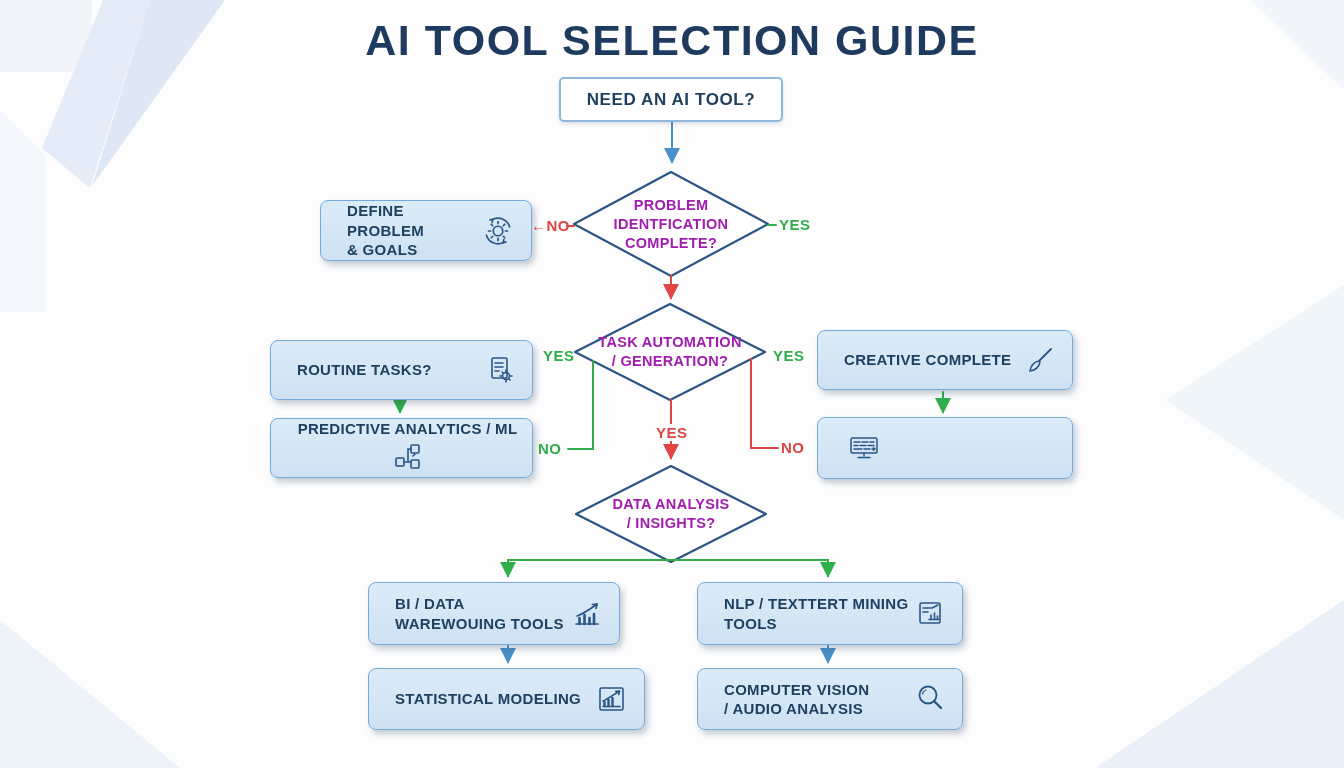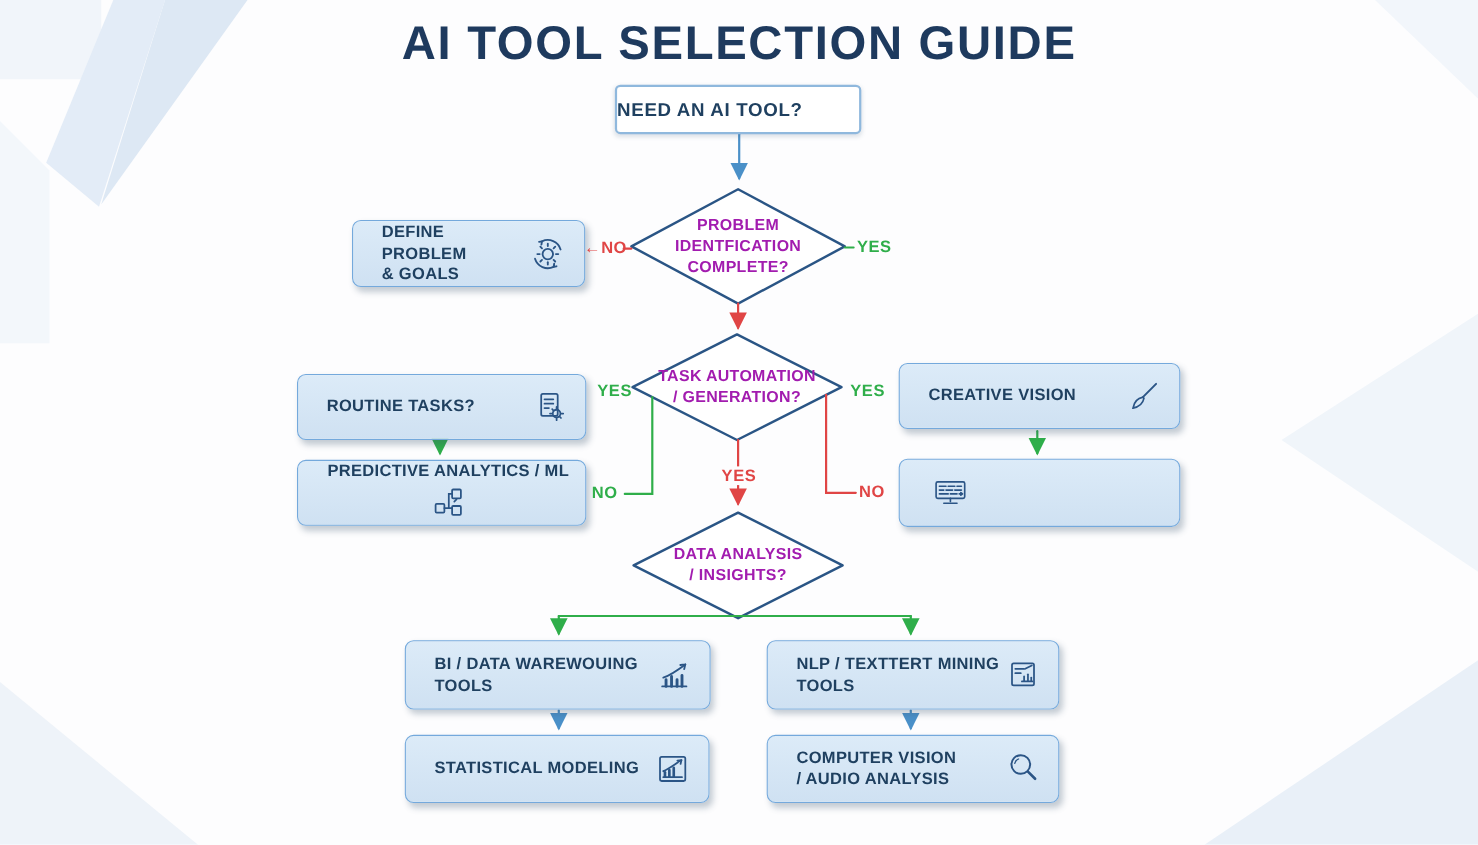--- a/index.html
+++ b/index.html
@@ -9,21 +9,21 @@
   svg.layer { position:absolute; left:0; top:0; }
   .bg-layer { z-index:0; }
   .conn-layer { z-index:1; }
 
   .title { position:absolute; left:0; top:16px; width:1344px; text-align:center;
            font-size:43px; font-weight:bold; letter-spacing:1.5px; color:#1e3a5e; z-index:2; }
 
   .node { position:absolute; z-index:2; display:flex; align-items:center; }
 
   .start-box { background:#ffffff; border:2px solid #8fb8dd; border-radius:5px;
-               box-shadow:0 2px 4px rgba(70,100,130,.18); justify-content:flex-start;
+               box-shadow:0 2px 4px rgba(70,100,130,.18); justify-content:center;
                font-size:17px; font-weight:bold; letter-spacing:.6px; color:#1f4060; }
 
   .proc-box { background:linear-gradient(180deg,#dcebf8,#cfe1f2); border:1.6px solid #74a9dc;
               border-radius:8px; box-shadow:3px 4px 6px rgba(60,85,110,.30);
               justify-content:space-between; padding:0 14px 0 26px; }
   .proc-box .lbl { font-size:15px; font-weight:bold; letter-spacing:.3px; color:#1f4060;
                    line-height:1.3; white-space:pre-line; }
   .icon { flex:0 0 38px; display:flex; justify-content:flex-end; }
 
   .diamond-lbl { position:absolute; z-index:2; width:200px; text-align:center;
@@ -150,21 +150,21 @@
         <rect x="6" y="19" width="8" height="8" rx="1"></rect>
         <rect x="21" y="6" width="8" height="8" rx="1"></rect>
         <rect x="21" y="21" width="8" height="8" rx="1"></rect>
         <path d="M14 23 h4 v-13 h3 M18 23 h3"></path>
         <line x1="23" y1="17" x2="25" y2="15"></line>
       </svg>
     </span>
   </div>
 
   <div class="node proc-box" style="left:817px;top:330px;width:256px;height:60px;">
-    <span class="lbl">CREATIVE VISION</span>
+    <span class="lbl">CREATIVE COMPLETE</span>
     <span class="icon">
       <svg width="36" height="36" viewBox="0 0 36 36" fill="none" stroke="#2b5586" stroke-width="1.8" stroke-linecap="round">
         <path d="M29 7 L17 19"></path>
         <path d="M17 19 c-5 1 -8 4 -9 10 c6 -1 9 -4 10 -9 z" stroke-width="1.5"></path>
       </svg>
     </span>
   </div>
 
   <div class="node proc-box" style="left:817px;top:417px;width:256px;height:62px;">
     <span class="icon">
@@ -172,21 +172,21 @@
         <rect x="5" y="8" width="26" height="15" rx="1.5"></rect>
         <path d="M8 12 h6 M16 12 h6 M24 12 h4"></path>
         <path d="M8 15.5 h4 M14 15.5 h6 M22 15.5 h6"></path>
         <path d="M8 19 h8 M18 19 h6 M26 19 h3 M29 19 l-1.5 -1.2 M29 19 l-1.5 1.2"></path>
         <line x1="18" y1="23" x2="18" y2="26"></line>
         <line x1="12" y1="27.5" x2="24" y2="27.5"></line>
       </svg>
     </span>
   </div>
 
-  <div class="node proc-box" style="left:368px;top:582px;width:278px;height:63px;">
+  <div class="node proc-box" style="left:368px;top:582px;width:252px;height:63px;">
     <span class="lbl">BI / DATA WAREWOUING TOOLS</span>
     <span class="icon">
       <svg width="36" height="36" viewBox="0 0 36 36" fill="none" stroke="#2b5586" stroke-width="1.7" stroke-linecap="round">
         <line x1="7" y1="28" x2="29" y2="28"></line>
         <line x1="10.5" y1="28" x2="10.5" y2="22" stroke-width="2.6"></line>
         <line x1="15.5" y1="28" x2="15.5" y2="19" stroke-width="2.6"></line>
         <line x1="20.5" y1="28" x2="20.5" y2="22" stroke-width="2.6"></line>
         <line x1="25" y1="28" x2="25" y2="18" stroke-width="2.6"></line>
         <path d="M8 20 C14 18 20 14 28 8"></path>
         <path d="M28 8 l-4.5 0.5 M28 8 l-1 4.3"></path>

